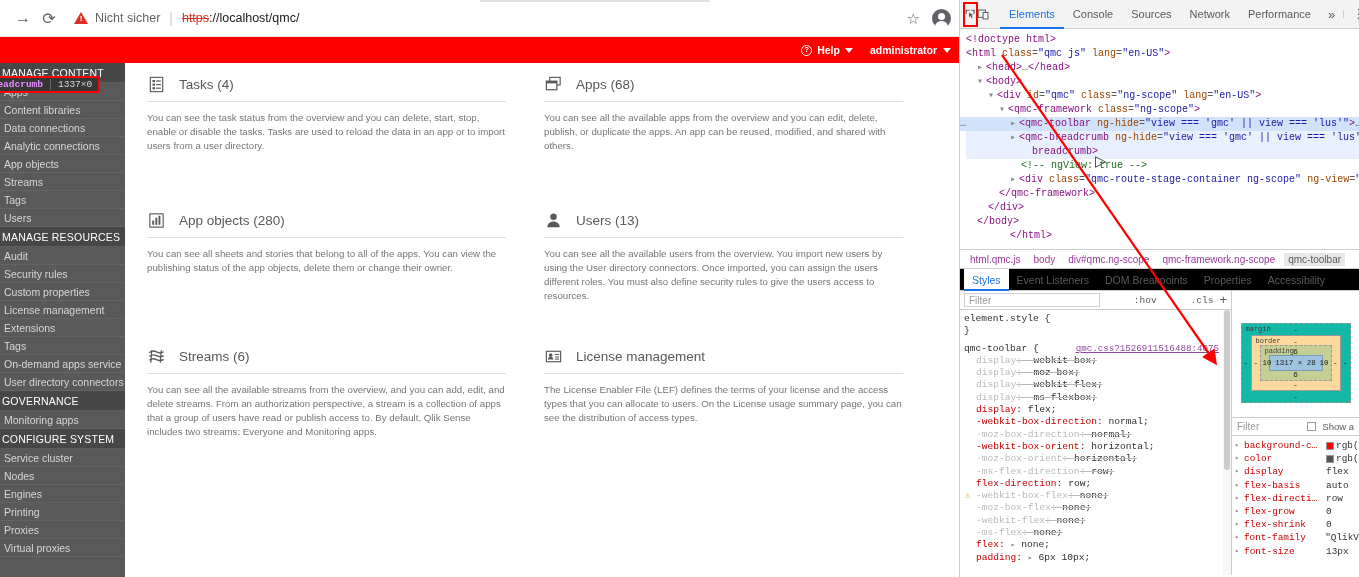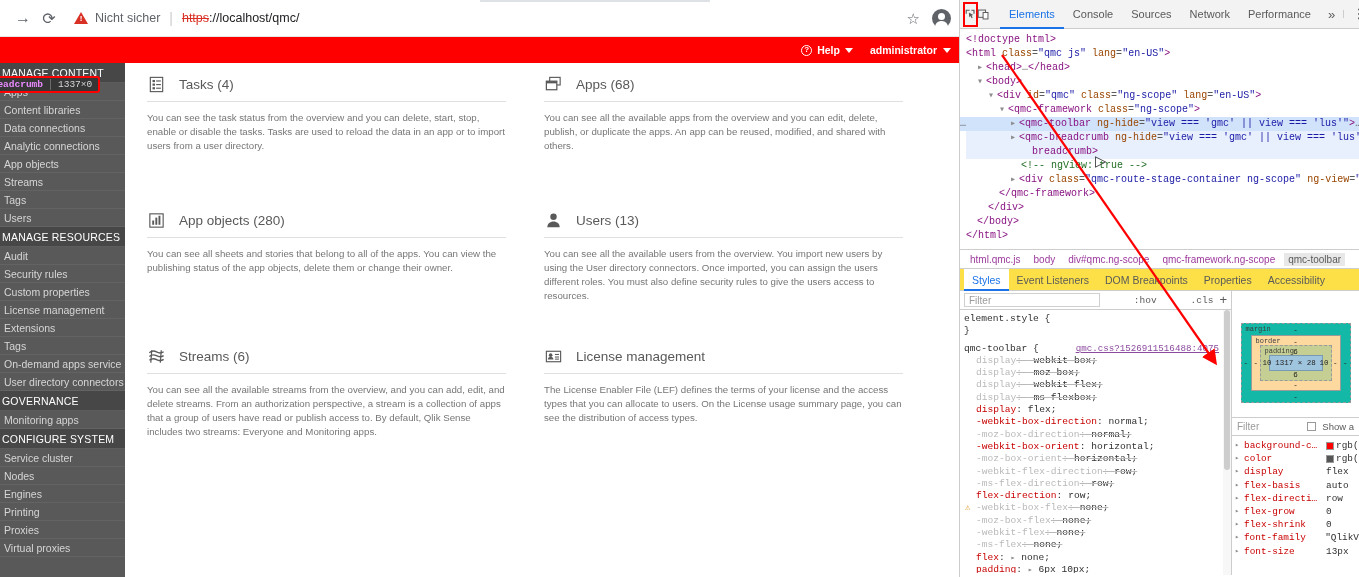--- a/index.html
+++ b/index.html
@@ -174,21 +174,21 @@
   .crumbs {
     height: 20px; border-top: 1px solid #cdcdcd; border-bottom: 1px solid #cdcdcd;
     display: flex; align-items: center; padding-left: 6px; gap: 5px;
     font-size: 10px; background: #fff;
   }
   .crumb { color: #9c3a9c; padding: 1px 4px; white-space: nowrap; }
   .crumb.active { background: #e8e8e8; color: #5a5a5a; }
 
   .style-tabs {
     height: 22px; display: flex; align-items: center;
-    border-bottom: 1px solid #cdcdcd; background: #fde047; padding-left: 4px;
+    border-bottom: 1px solid #cdcdcd; background: #000000; padding-left: 4px;
   }
   .st-tab { font-size: 10.5px; color: #5a5a5a; padding: 0 8px; height: 22px;
             display: flex; align-items: center; }
   .st-tab.active { color: #1a73e8; box-shadow: inset 0 -2px 0 #1a73e8; background: #fff; }
 
   .panes { display: flex; height: 284px; }
   .pane-styles {
     width: 272px; border-right: 1px solid #cdcdcd; position: relative; overflow: hidden;
   }
   .filter-row {
@@ -477,21 +477,21 @@
         <div class="dl" style="padding-left: 22px;"><span class="arw">▾</span><span class="tg">&lt;div</span> <span class="at">id</span>=<span class="av">"qmc"</span> <span class="at">class</span>=<span class="av">"ng-scope"</span> <span class="at">lang</span>=<span class="av">"en-US"</span><span class="tg">&gt;</span></div>
         <div class="dl" style="padding-left: 33px;"><span class="arw">▾</span><span class="tg">&lt;qmc-framework</span> <span class="at">class</span>=<span class="av">"ng-scope"</span><span class="tg">&gt;</span></div>
         <div class="dl sel" style="padding-left: 44px;"><span class="arw">▸</span><span class="tg">&lt;qmc-toolbar</span> <span class="at">ng-hide</span>=<span class="av">"view === 'gmc' || view === 'lus'"</span><span class="tg">&gt;</span>…<span class="ellip">…</span></div>
         <div class="dl sel2" style="padding-left: 44px;"><span class="arw">▸</span><span class="tg">&lt;qmc-breadcrumb</span> <span class="at">ng-hide</span>=<span class="av">"view === 'gmc' || view === 'lus'"</span>…</div>
         <div class="dl sel2" style="padding-left: 66px;"><span class="tg">breadcrumb&gt;</span></div>
         <div class="dl" style="padding-left: 55px;"><span class="cm">&lt;!-- ngView: true --&gt;</span></div>
         <div class="dl" style="padding-left: 44px;"><span class="arw">▸</span><span class="tg">&lt;div</span> <span class="at">class</span>=<span class="av">"qmc-route-stage-container ng-scope"</span> <span class="at">ng-view</span>=<span class="av">"true"</span>…</div>
         <div class="dl" style="padding-left: 33px;"><span class="tg">&lt;/qmc-framework&gt;</span></div>
         <div class="dl" style="padding-left: 22px;"><span class="tg">&lt;/div&gt;</span></div>
         <div class="dl" style="padding-left: 11px;"><span class="tg">&lt;/body&gt;</span></div>
-        <div class="dl" style="padding-left: 0px;"><span class="tg">&lt;/html&gt;</span></div>
+        <div class="dl" style="padding-left: 0px; margin-left: 44px;"><span class="tg">&lt;/html&gt;</span></div>
       </div>
 
     <div class="crumbs" id="crumbs">
         <span class="crumb">html.qmc.js</span>
         <span class="crumb">body</span>
         <span class="crumb">div#qmc.ng-scope</span>
         <span class="crumb">qmc-framework.ng-scope</span>
         <span class="crumb active">qmc-toolbar</span>
       </div>
 
@@ -519,21 +519,20 @@
             <div style="position: relative;"><span class="selq">qmc-toolbar {</span><a class="src-link">qmc.css?1526911516488:4075</a></div>
             <div style="position: relative;"><span class="struck"><span class="prop">display</span>: <span class="val">-webkit-box;</span></span></div>
             <div style="position: relative;"><span class="struck inactive"><span class="prop">display</span>: <span class="val">-moz-box;</span></span></div>
             <div style="position: relative;"><span class="struck"><span class="prop">display</span>: <span class="val">-webkit-flex;</span></span></div>
             <div style="position: relative;"><span class="struck inactive"><span class="prop">display</span>: <span class="val">-ms-flexbox;</span></span></div>
             <div style="position: relative;"><span class=""><span class="prop">display</span>: <span class="val">flex;</span></span></div>
             <div style="position: relative;"><span class=""><span class="prop">-webkit-box-direction</span>: <span class="val">normal;</span></span></div>
             <div style="position: relative;"><span class="struck inactive"><span class="prop">-moz-box-direction</span>: <span class="val">normal;</span></span></div>
             <div style="position: relative;"><span class=""><span class="prop">-webkit-box-orient</span>: <span class="val">horizontal;</span></span></div>
             <div style="position: relative;"><span class="struck inactive"><span class="prop">-moz-box-orient</span>: <span class="val">horizontal;</span></span></div>
-            <div style="position: relative;"><span class="struck"><span class="prop">-webkit-flex-direction</span>: <span class="val">row;</span></span></div>
             <div style="position: relative;"><span class="struck inactive"><span class="prop">-ms-flex-direction</span>: <span class="val">row;</span></span></div>
             <div style="position: relative;"><span class=""><span class="prop">flex-direction</span>: <span class="val">row;</span></span></div>
             <div style="position: relative;"><span class="warn-ico">⚠</span><span class="struck"><span class="prop">-webkit-box-flex</span>: <span class="val">none;</span></span></div>
             <div style="position: relative;"><span class="struck inactive"><span class="prop">-moz-box-flex</span>: <span class="val">none;</span></span></div>
             <div style="position: relative;"><span class="struck"><span class="prop">-webkit-flex</span>: <span class="val">none;</span></span></div>
             <div style="position: relative;"><span class="struck inactive"><span class="prop">-ms-flex</span>: <span class="val">none;</span></span></div>
             <div style="position: relative;"><span class=""><span class="prop">flex</span>: <span class="expander">▸</span> <span class="val">none;</span></span></div>
             <div style="position: relative;"><span class=""><span class="prop">padding</span>: <span class="expander">▸</span> <span class="val">6px 10px;</span></span></div>
           </div>
         <div class="scrollbar-v">

